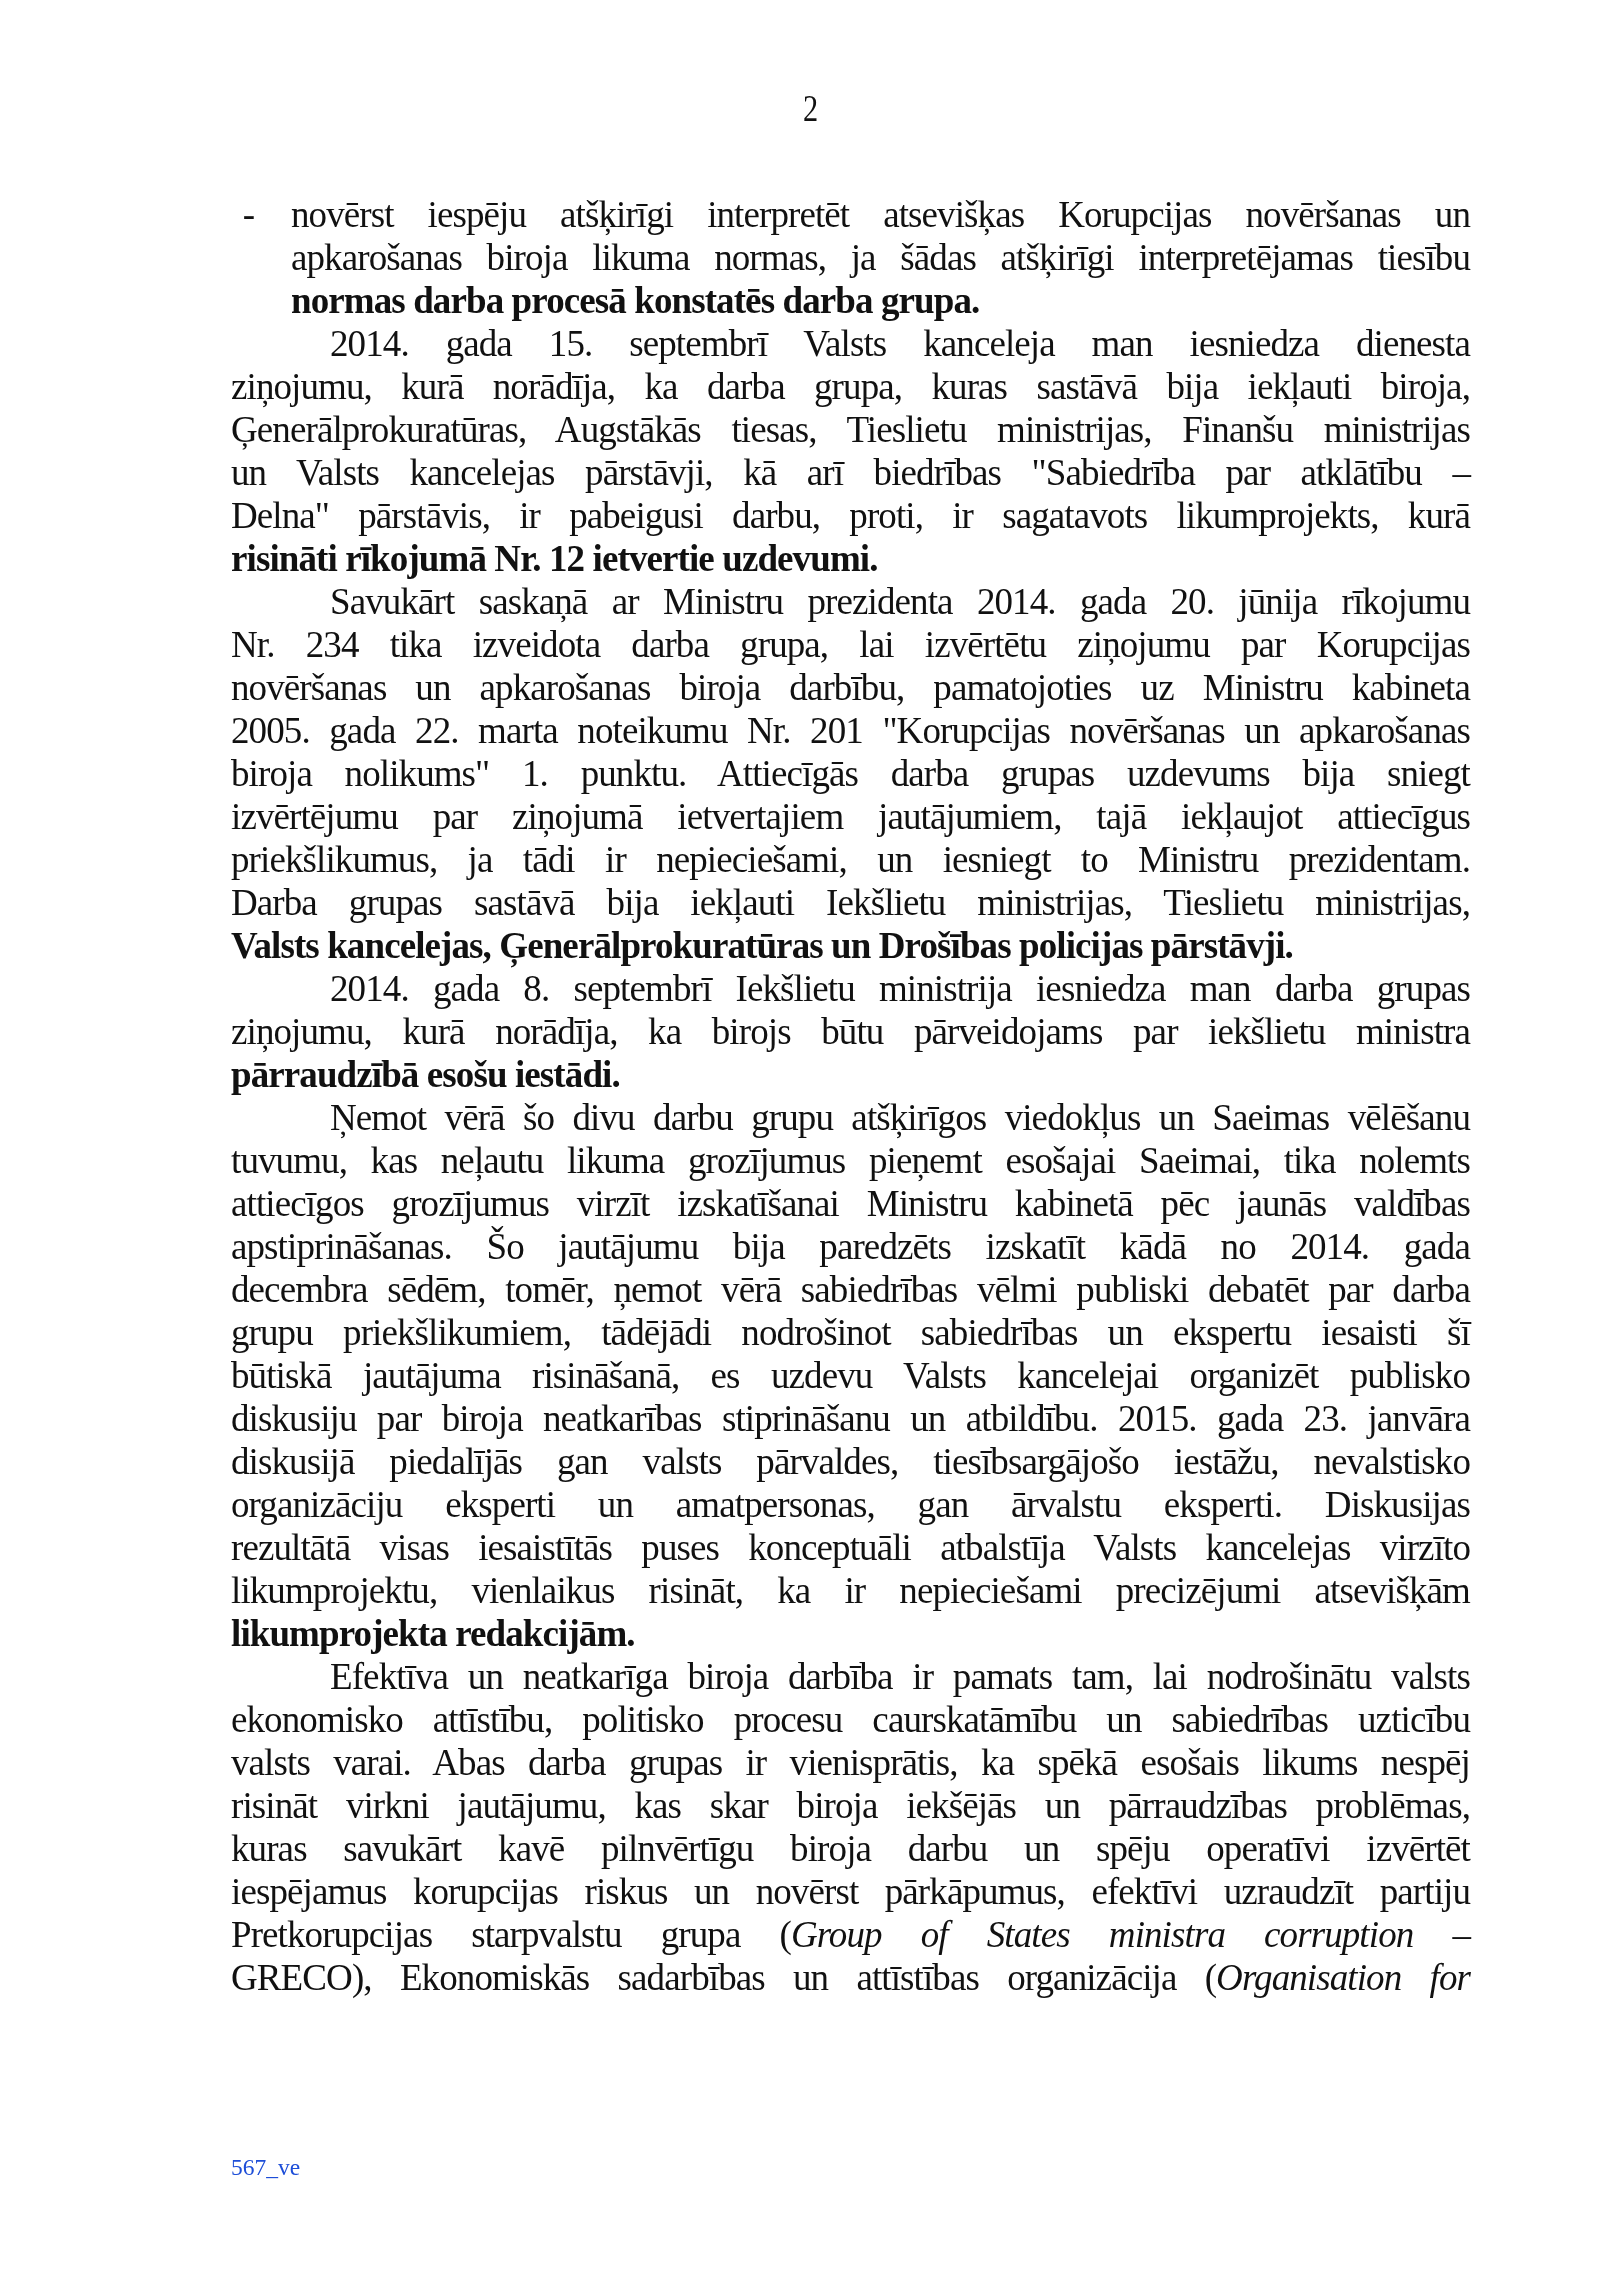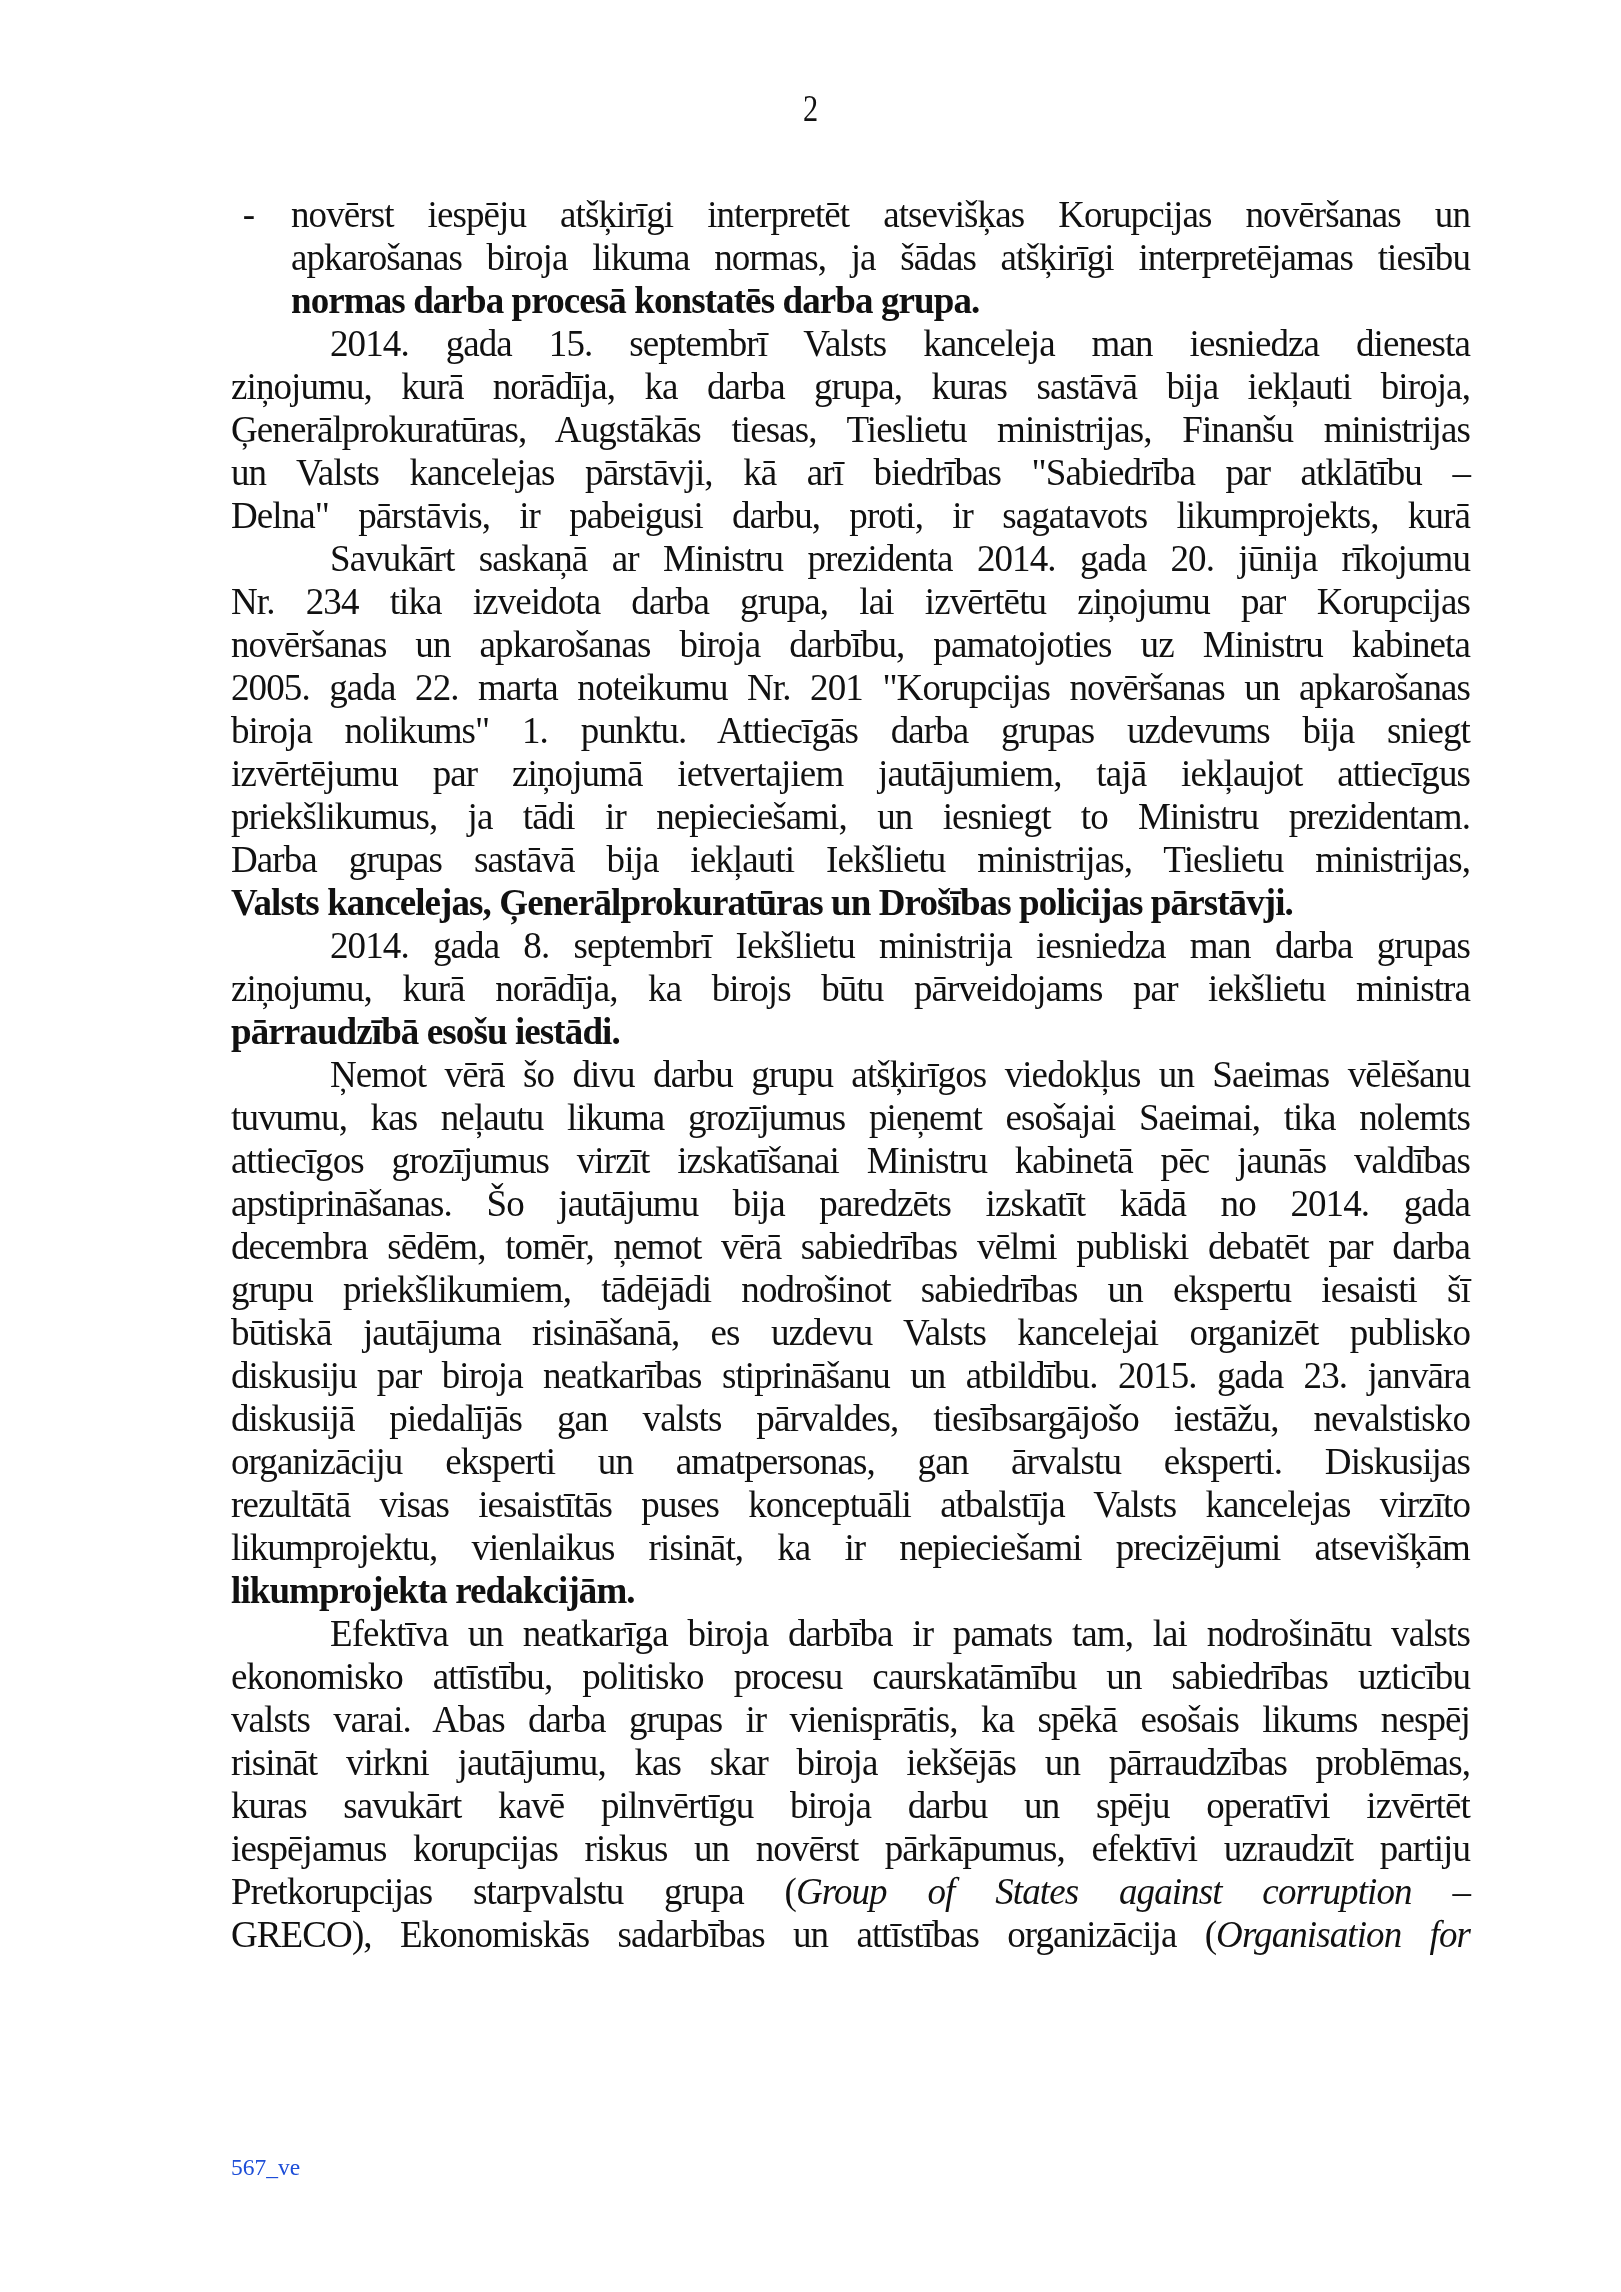--- a/index.html
+++ b/index.html
@@ -49,20 +49,21 @@
       <div class="ln bl"><span class="t">apkarošanas biroja likuma normas, ja šādas atšķirīgi interpretējamas tiesību</span></div>
       <div class="ln bl last"><span class="t">normas darba procesā konstatēs darba grupa.</span></div>
     </div>
 
     <div>
       <div class="ln ind"><span class="t">2014. gada 15. septembrī Valsts kanceleja man iesniedza dienesta</span></div>
       <div class="ln"><span class="t">ziņojumu, kurā norādīja, ka darba grupa, kuras sastāvā bija iekļauti biroja,</span></div>
       <div class="ln"><span class="t">Ģenerālprokuratūras, Augstākās tiesas, Tieslietu ministrijas, Finanšu ministrijas</span></div>
       <div class="ln"><span class="t">un Valsts kancelejas pārstāvji, kā arī biedrības "Sabiedrība par atklātību –</span></div>
       <div class="ln"><span class="t">Delna" pārstāvis, ir pabeigusi darbu, proti, ir sagatavots likumprojekts, kurā</span></div>
+      <div class="ln last"><span class="t">risināti rīkojumā Nr. 12 ietvertie uzdevumi.</span></div>
     </div>
 
     <div>
       <div class="ln ind"><span class="t">Savukārt saskaņā ar Ministru prezidenta 2014. gada 20. jūnija rīkojumu</span></div>
       <div class="ln"><span class="t">Nr. 234 tika izveidota darba grupa, lai izvērtētu ziņojumu par Korupcijas</span></div>
       <div class="ln"><span class="t">novēršanas un apkarošanas biroja darbību, pamatojoties uz Ministru kabineta</span></div>
       <div class="ln"><span class="t">2005. gada 22. marta noteikumu Nr. 201 "Korupcijas novēršanas un apkarošanas</span></div>
       <div class="ln"><span class="t">biroja nolikums" 1. punktu. Attiecīgās darba grupas uzdevums bija sniegt</span></div>
       <div class="ln"><span class="t">izvērtējumu par ziņojumā ietvertajiem jautājumiem, tajā iekļaujot attiecīgus</span></div>
       <div class="ln"><span class="t">priekšlikumus, ja tādi ir nepieciešami, un iesniegt to Ministru prezidentam.</span></div>
@@ -92,20 +93,20 @@
       <div class="ln last"><span class="t">likumprojekta redakcijām.</span></div>
     </div>
 
     <div>
       <div class="ln ind"><span class="t">Efektīva un neatkarīga biroja darbība ir pamats tam, lai nodrošinātu valsts</span></div>
       <div class="ln"><span class="t">ekonomisko attīstību, politisko procesu caurskatāmību un sabiedrības uzticību</span></div>
       <div class="ln"><span class="t">valsts varai. Abas darba grupas ir vienisprātis, ka spēkā esošais likums nespēj</span></div>
       <div class="ln"><span class="t">risināt virkni jautājumu, kas skar biroja iekšējās un pārraudzības problēmas,</span></div>
       <div class="ln"><span class="t">kuras savukārt kavē pilnvērtīgu biroja darbu un spēju operatīvi izvērtēt</span></div>
       <div class="ln"><span class="t">iespējamus korupcijas riskus un novērst pārkāpumus, efektīvi uzraudzīt partiju</span></div>
-      <div class="ln"><span class="t"><span>Pretkorupcijas starpvalstu grupa (</span><i>Group of States against corruption</i><span> –</span></span></div>
+      <div class="ln"><span class="t"><span>Pretkorupcijas starpvalstu grupa (</span><i>Group of States ministra corruption</i><span> –</span></span></div>
       <div class="ln"><span class="t"><span>GRECO), Ekonomiskās sadarbības un attīstības organizācija (</span><i>Organisation for</i></span></div>
     </div>
   </div>
 
   <div class="footer">567_ve</div>
 </div>
 
 
 </body></html>

